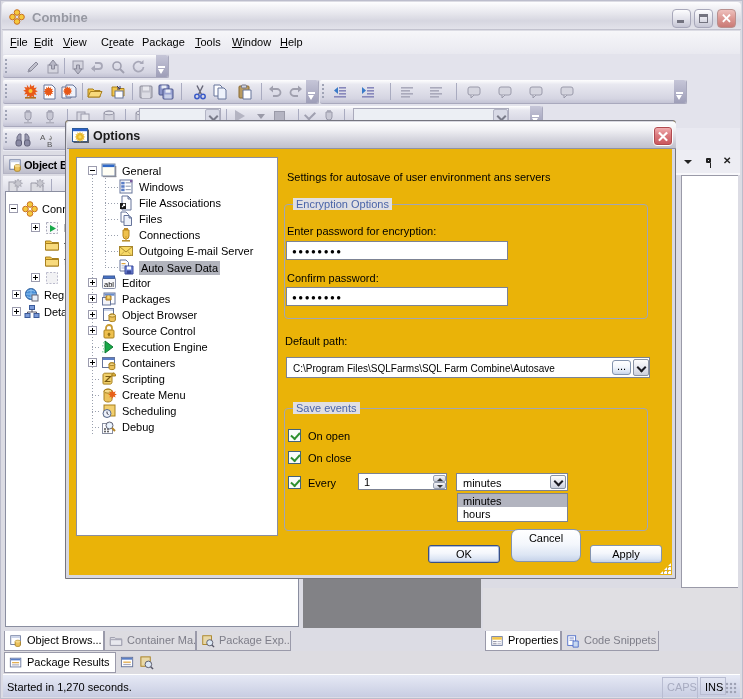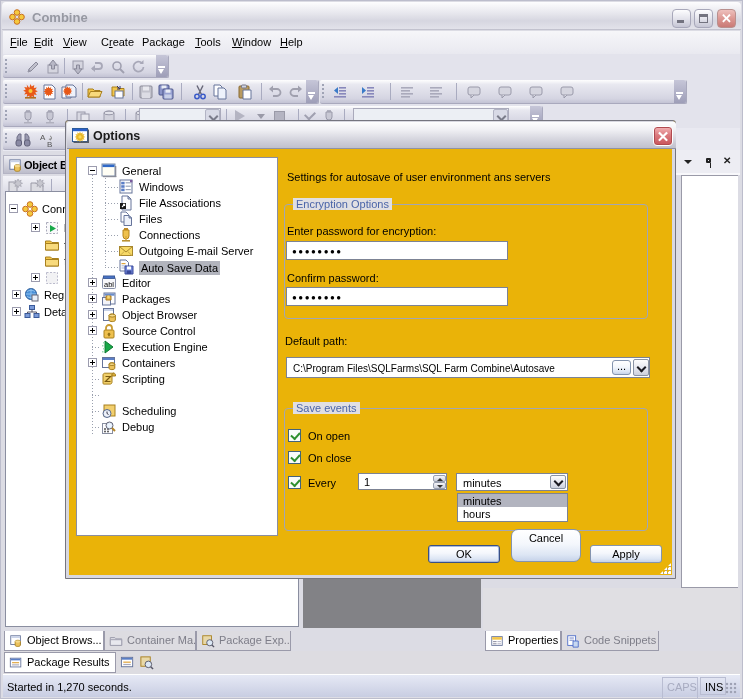--- a/index.html
+++ b/index.html
@@ -809,20 +809,26 @@
           <use href="#i-cont"></use>
         </svg>
       <span class="tx" style="left:45px;">Containers</span>
     </div>
     <div class="trow" style="top:213px;">
       <svg class="ico" style="left:24px;top:0px" width="16" height="16">
           <use href="#i-script"></use>
         </svg>
       <span class="tx" style="left:45px;">Scripting</span>
     </div>
+    <div class="trow" style="top:229px;">
+      <svg class="ico" style="left:24px;top:0px" width="16" height="16">
+          <use href="#i-createmenu"></use>
+        </svg>
+      <span class="tx" style="left:45px;">Create Menu</span>
+    </div>
     <div class="trow" style="top:245px;">
       <svg class="ico" style="left:24px;top:0px" width="16" height="16">
           <use href="#i-sched"></use>
         </svg>
       <span class="tx" style="left:45px;">Scheduling</span>
     </div>
     <div class="trow" style="top:261px;">
       <svg class="ico" style="left:24px;top:0px" width="16" height="16">
           <use href="#i-debug"></use>
         </svg>

